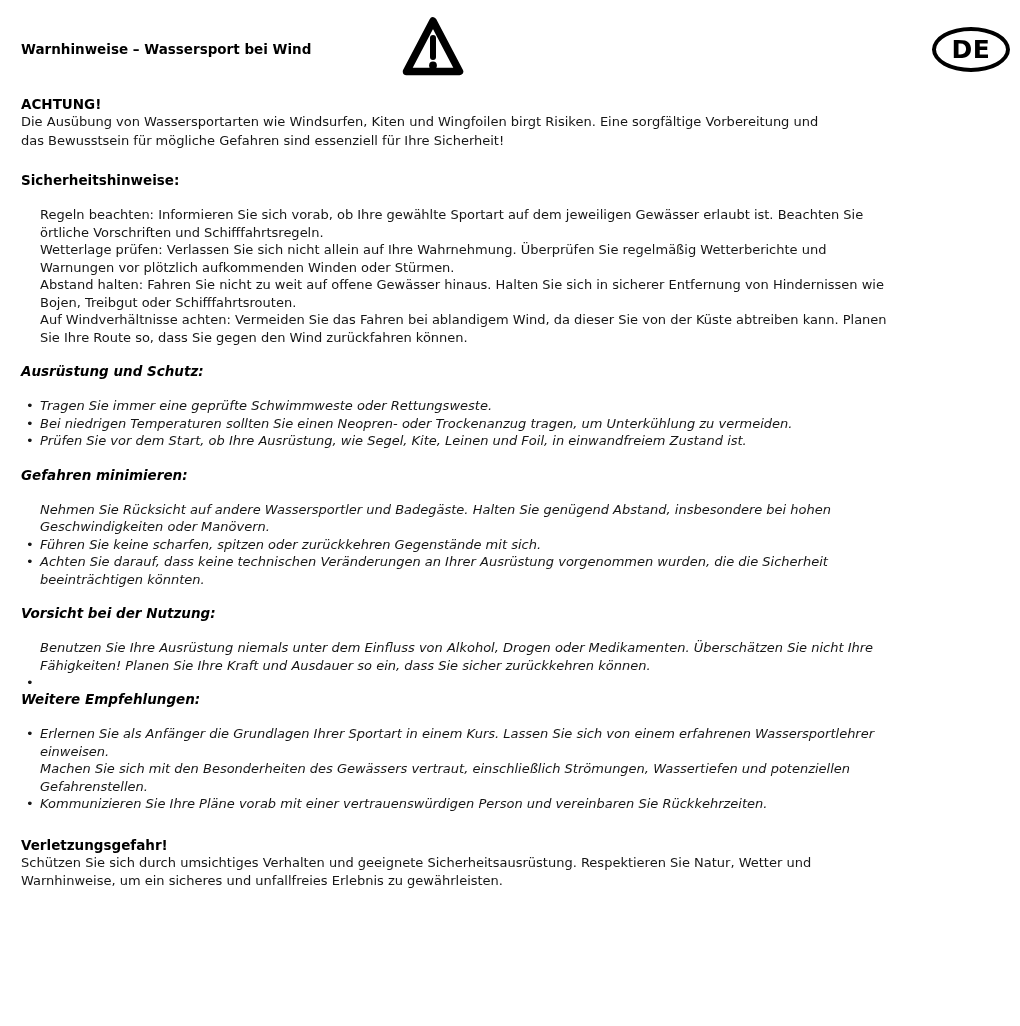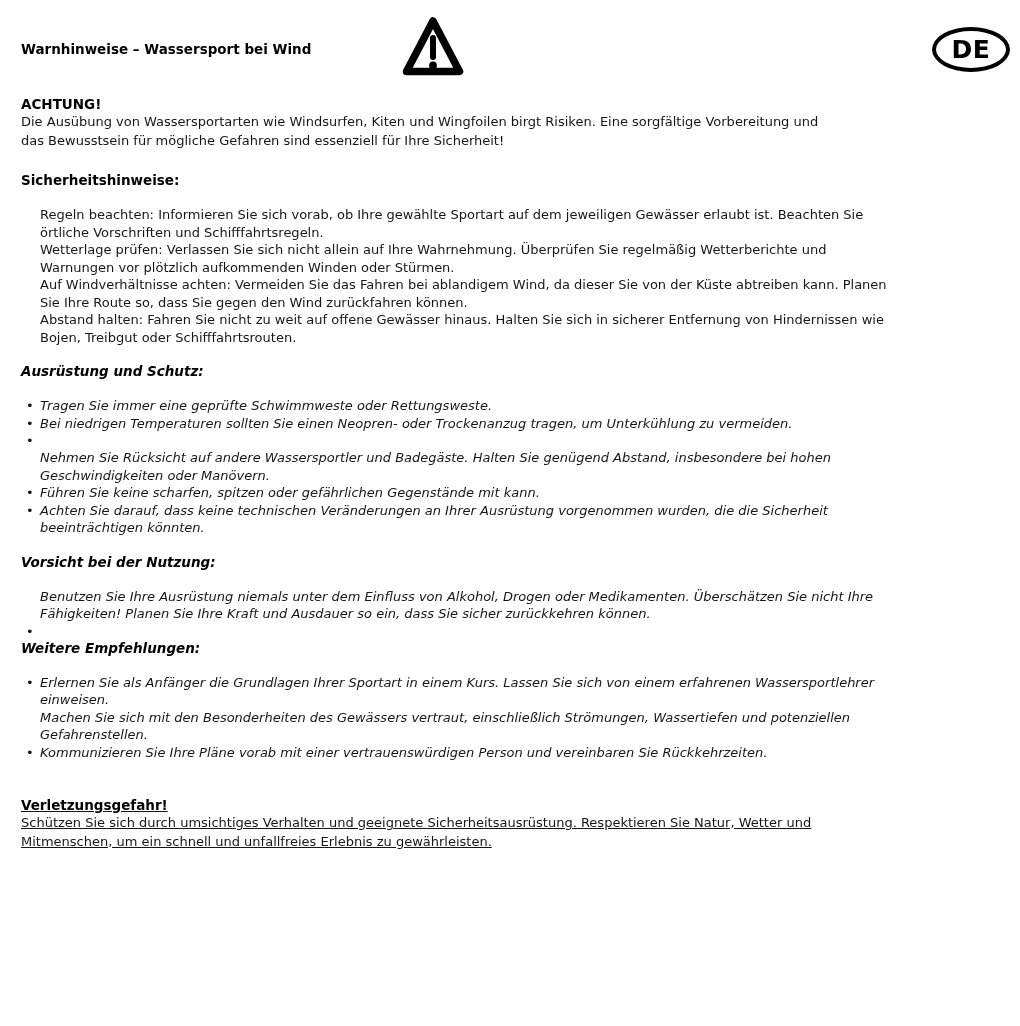--- a/index.html
+++ b/index.html
@@ -57,21 +57,21 @@
     font-weight: bold;
     line-height: 17px;
     color: #000;
   }
   .sec .para {
     font-size: 13px;
     line-height: 18.5px;
     white-space: pre-line;
   }
   .sec.gap-lg { margin-top: 17px; font-style: italic; }
-  .sec.gap-xl { margin-top: 36px; text-decoration: underline; }
+  .sec.gap-xl { margin-top: 24px; }
   .note-list { list-style: none; margin-top: 17px; }
   .note-list li {
     position: relative;
     padding-left: 19px;
     font-size: 13px;
     line-height: 17.5px;
   }
   .note-list li .item-text { white-space: pre-line; }
   .note-list li .bullet {
     position: absolute;
@@ -108,41 +108,42 @@
 das Bewusstsein für mögliche Gefahren sind essenziell für Ihre Sicherheit!</p>
   </section>
 
   <section class="sec">
     <h2>Sicherheitshinweise:</h2>
     <ul class="note-list">
       <li><span class="item-text">Regeln beachten: Informieren Sie sich vorab, ob Ihre gewählte Sportart auf dem jeweiligen Gewässer erlaubt ist. Beachten Sie
 örtliche Vorschriften und Schifffahrtsregeln.</span></li>
       <li><span class="item-text">Wetterlage prüfen: Verlassen Sie sich nicht allein auf Ihre Wahrnehmung. Überprüfen Sie regelmäßig Wetterberichte und
 Warnungen vor plötzlich aufkommenden Winden oder Stürmen.</span></li>
+      <li><span class="item-text">Abstand halten: Fahren Sie nicht zu weit auf offene Gewässer hinaus. Halten Sie sich in sicherer Entfernung von Hindernissen wie
+Bojen, Treibgut oder Schifffahrtsrouten.</span></li>
       <li><span class="item-text">Auf Windverhältnisse achten: Vermeiden Sie das Fahren bei ablandigem Wind, da dieser Sie von der Küste abtreiben kann. Planen
 Sie Ihre Route so, dass Sie gegen den Wind zurückfahren können.</span></li>
-      <li><span class="item-text">Abstand halten: Fahren Sie nicht zu weit auf offene Gewässer hinaus. Halten Sie sich in sicherer Entfernung von Hindernissen wie
-Bojen, Treibgut oder Schifffahrtsrouten.</span></li>
     </ul>
   </section>
 
   <section class="sec gap-lg">
     <h2>Ausrüstung und Schutz:</h2>
     <ul class="note-list">
       <li><span class="bullet">•</span><span class="item-text">Tragen Sie immer eine geprüfte Schwimmweste oder Rettungsweste.</span></li>
       <li><span class="bullet">•</span><span class="item-text">Bei niedrigen Temperaturen sollten Sie einen Neopren- oder Trockenanzug tragen, um Unterkühlung zu vermeiden.</span></li>
-      <li><span class="bullet">•</span></li>
+      <li><span class="bullet">•</span><span class="item-text">Prüfen Sie vor dem Start, ob Ihre Ausrüstung, wie Segel, Kite, Leinen und Foil, in einwandfreiem Zustand ist.</span></li>
     </ul>
   </section>
 
   <section class="sec gap-lg">
+    <h2>Gefahren minimieren:</h2>
     <ul class="note-list">
       <li><span class="item-text">Nehmen Sie Rücksicht auf andere Wassersportler und Badegäste. Halten Sie genügend Abstand, insbesondere bei hohen
 Geschwindigkeiten oder Manövern.</span></li>
-      <li><span class="bullet">•</span><span class="item-text">Führen Sie keine scharfen, spitzen oder gefährlichen Gegenstände mit kann.</span></li>
+      <li><span class="bullet">•</span><span class="item-text">Führen Sie keine scharfen, spitzen oder zurückkehren Gegenstände mit sich.</span></li>
       <li><span class="bullet">•</span><span class="item-text">Achten Sie darauf, dass keine technischen Veränderungen an Ihrer Ausrüstung vorgenommen wurden, die die Sicherheit
 beeinträchtigen könnten.</span></li>
     </ul>
   </section>
 
   <section class="sec gap-lg">
     <h2>Vorsicht bei der Nutzung:</h2>
     <ul class="note-list">
       <li><span class="item-text">Benutzen Sie Ihre Ausrüstung niemals unter dem Einfluss von Alkohol, Drogen oder Medikamenten. Überschätzen Sie nicht Ihre
 Fähigkeiten! Planen Sie Ihre Kraft und Ausdauer so ein, dass Sie sicher zurückkehren können.</span></li>
@@ -157,16 +158,16 @@
 einweisen.</span></li>
       <li><span class="item-text">Machen Sie sich mit den Besonderheiten des Gewässers vertraut, einschließlich Strömungen, Wassertiefen und potenziellen
 Gefahrenstellen.</span></li>
       <li><span class="bullet">•</span><span class="item-text">Kommunizieren Sie Ihre Pläne vorab mit einer vertrauenswürdigen Person und vereinbaren Sie Rückkehrzeiten.</span></li>
     </ul>
   </section>
 
   <section class="sec gap-xl">
     <h2>Verletzungsgefahr!</h2>
     <p class="para">Schützen Sie sich durch umsichtiges Verhalten und geeignete Sicherheitsausrüstung. Respektieren Sie Natur, Wetter und
-Mitmenschen, um ein schnell und unfallfreies Erlebnis zu gewährleisten.</p>
+Warnhinweise, um ein sicheres und unfallfreies Erlebnis zu gewährleisten.</p>
   </section>
 
 </div>
 
 </body></html>

